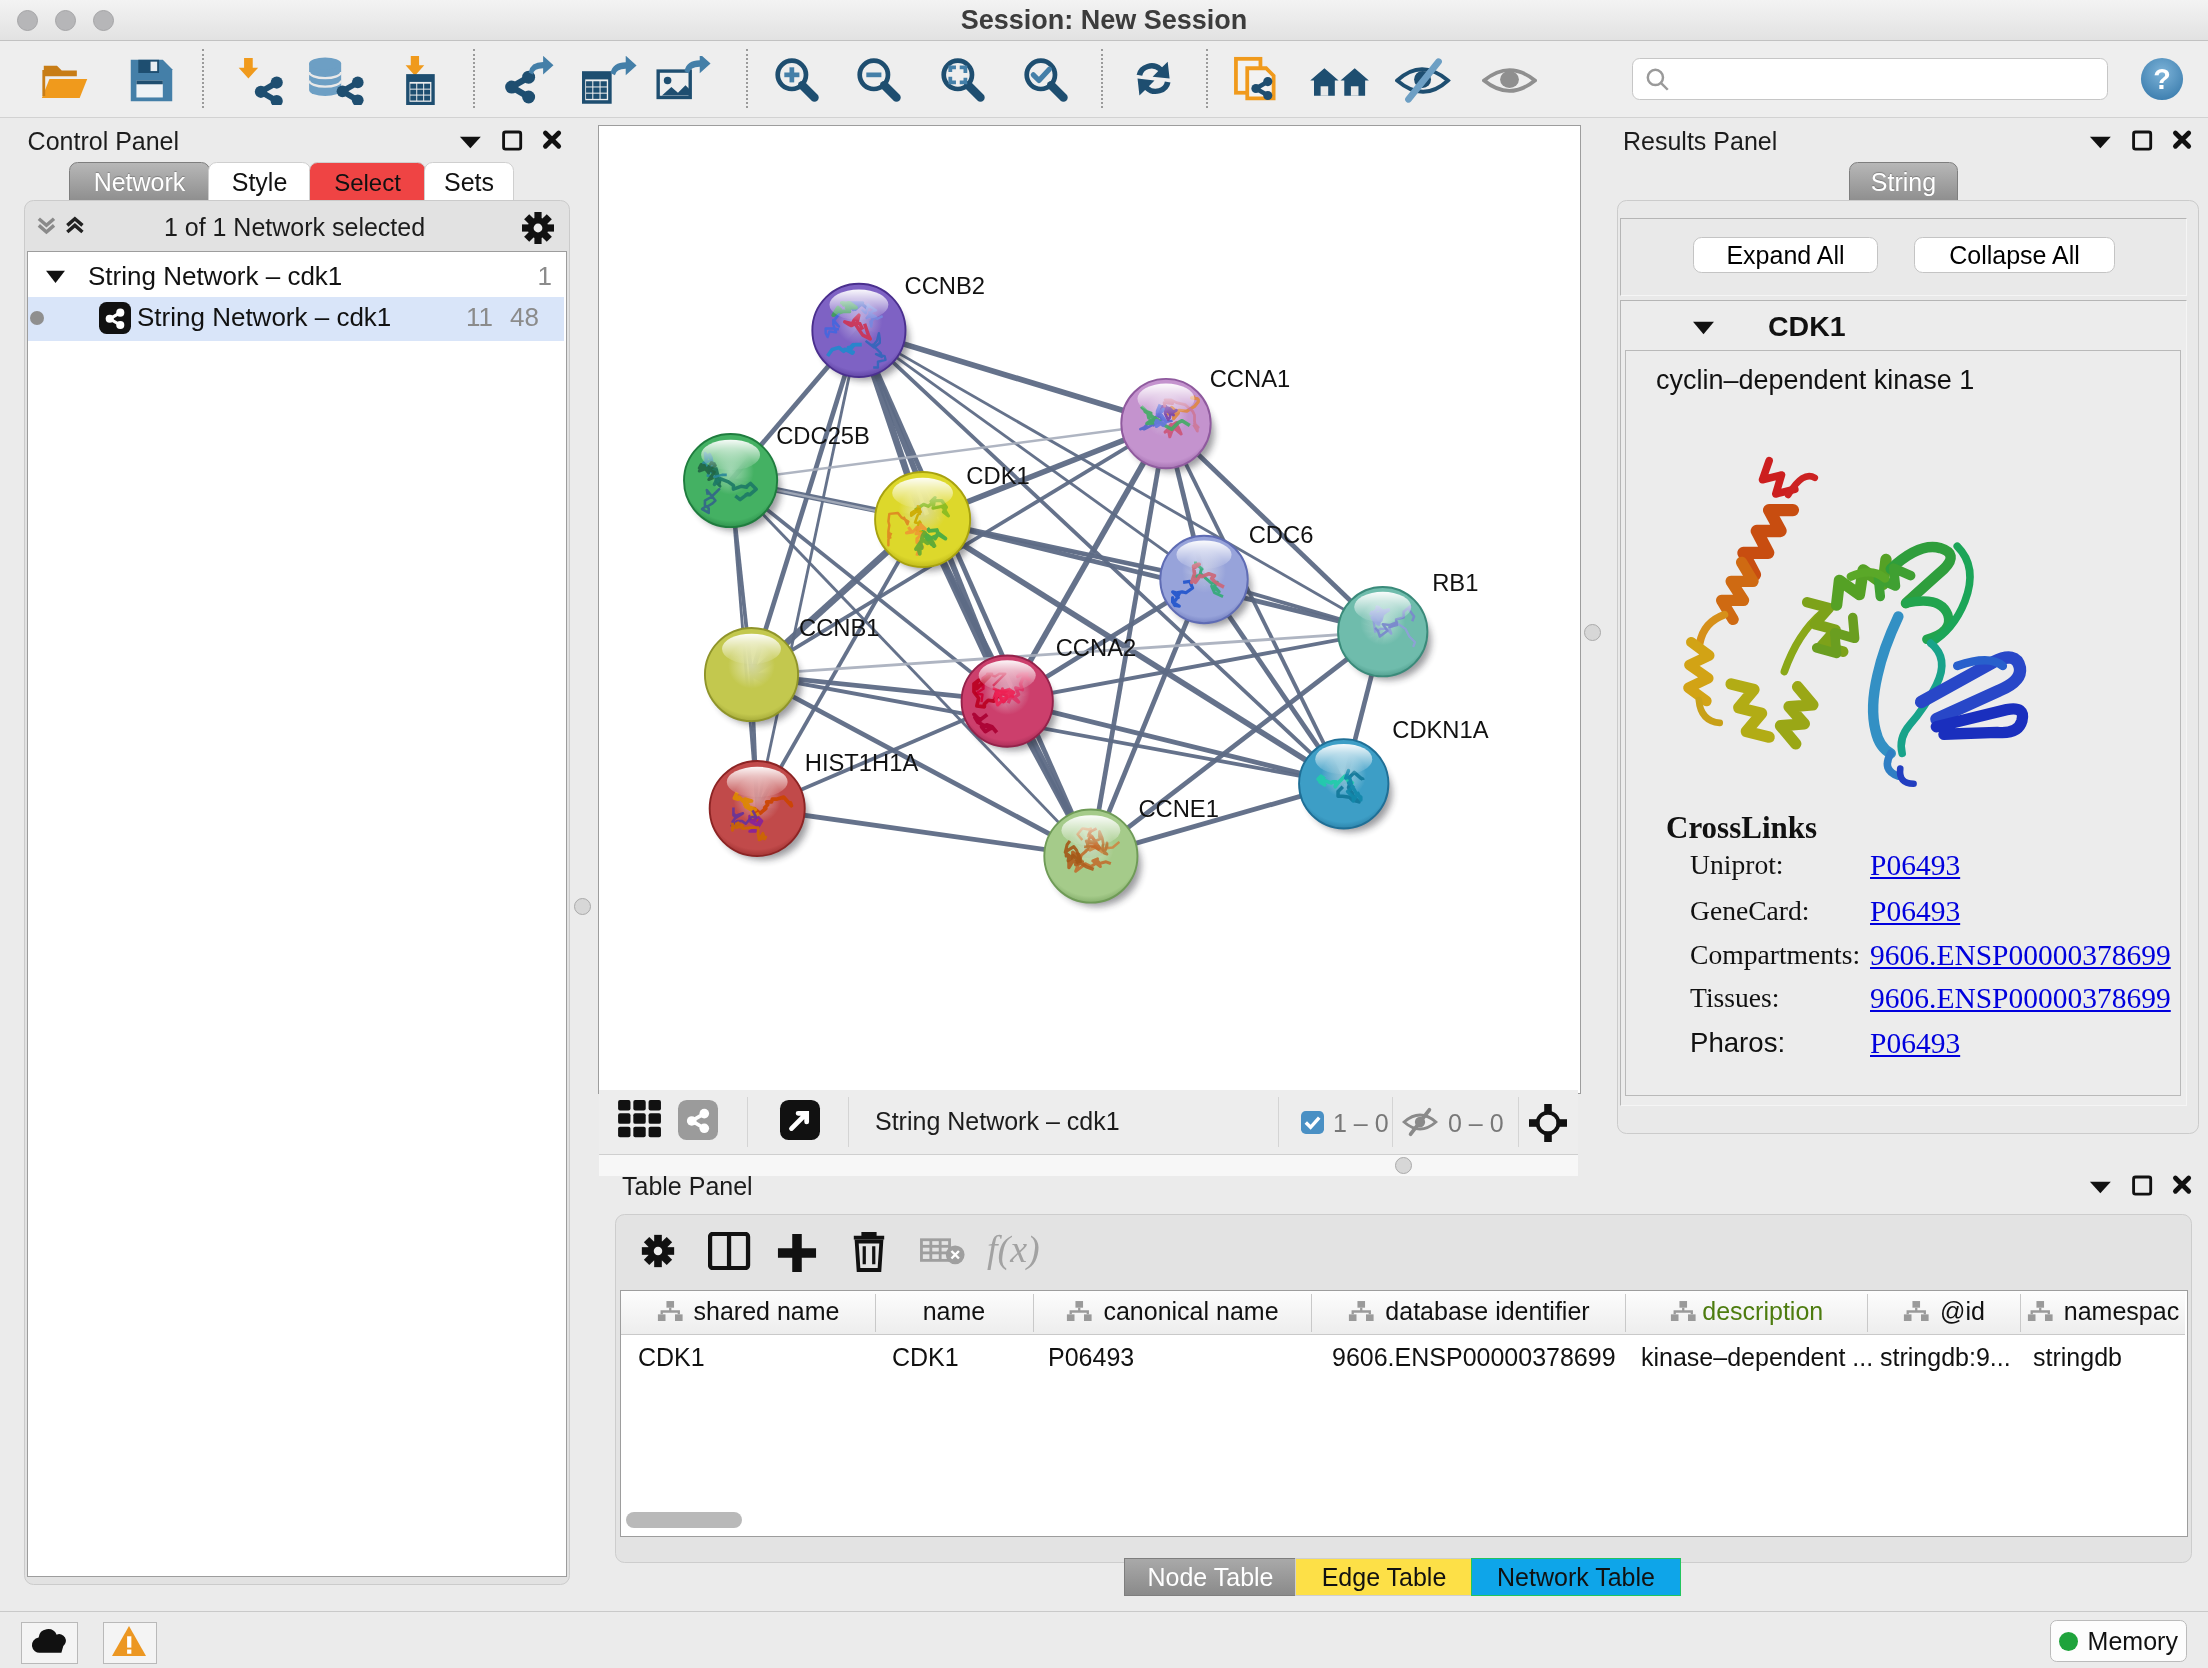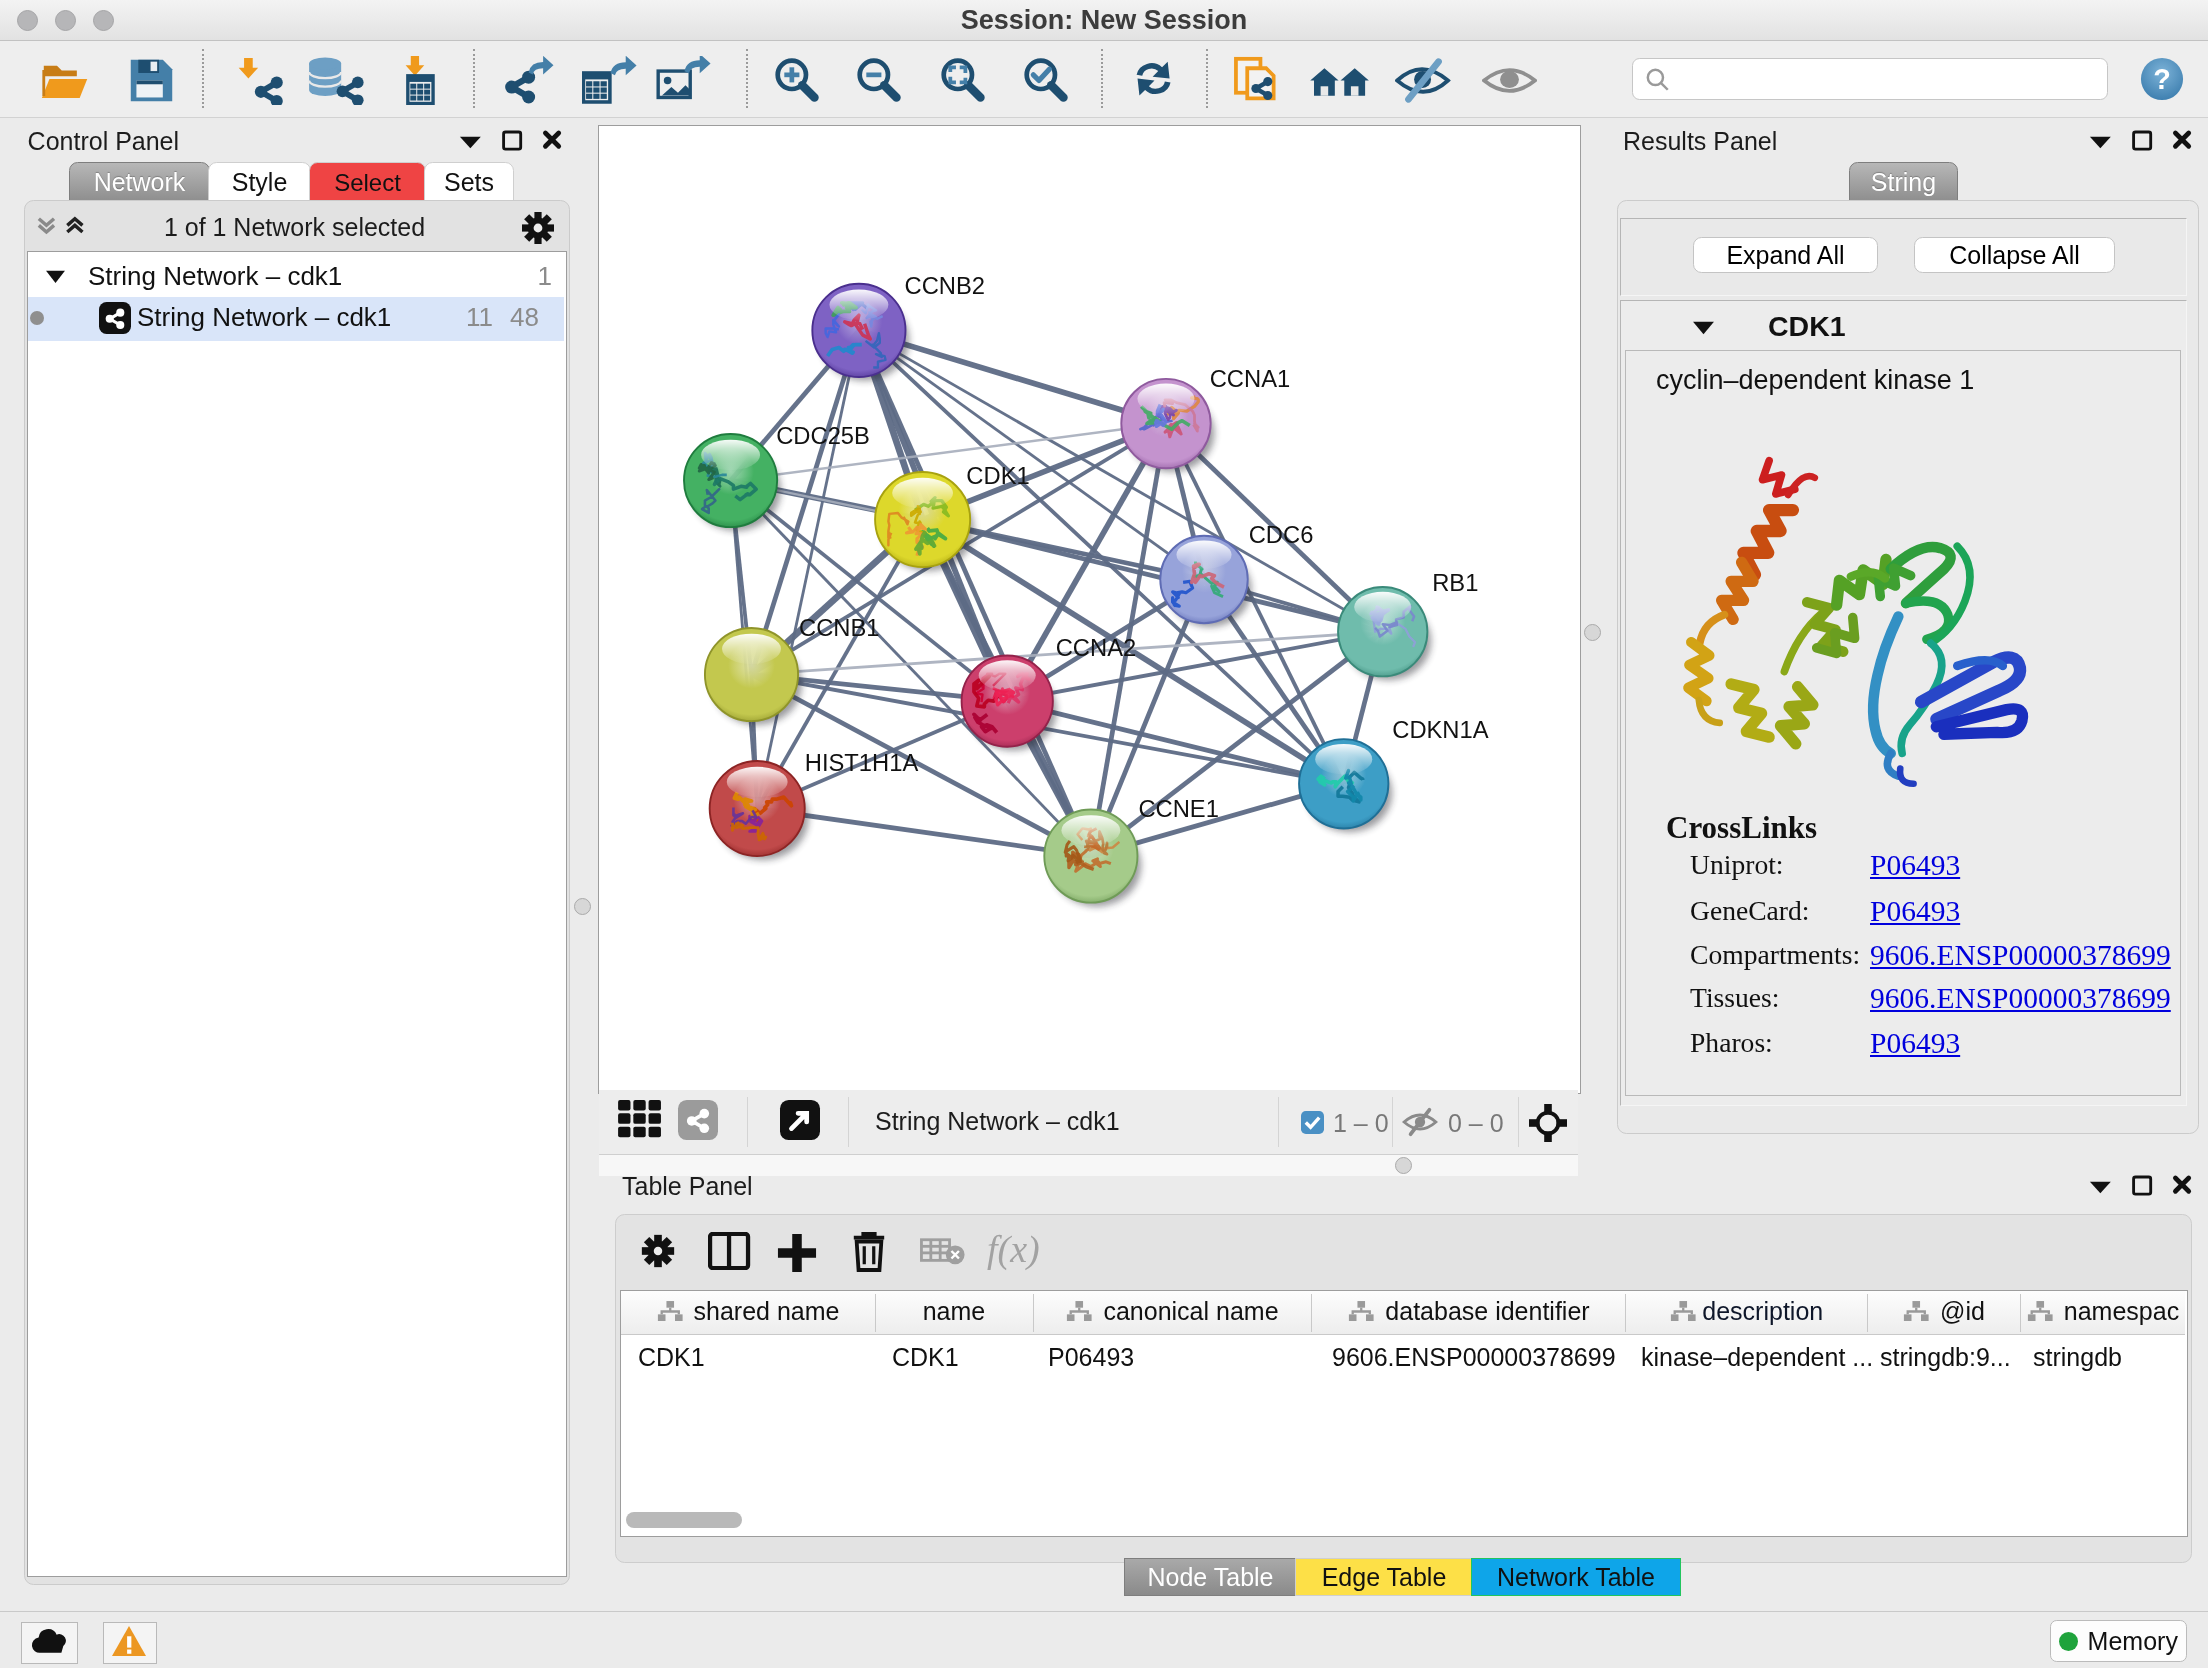--- a/index.html
+++ b/index.html
@@ -613,21 +613,21 @@
   </svg>
 <div class="abs" style="left:1666px;top:810px;font-family:'Liberation Serif',serif;font-size:31px;font-weight:bold;color:#111">CrossLinks</div>
 <div class="abs" style="left:1690px;top:849px;font-family:'Liberation Serif',serif;font-size:27.6px;color:#111">Uniprot:</div>
 <div class="abs" style="left:1870px;top:849px;font-family:'Liberation Serif',serif;font-size:29.5px;color:#0000dd;text-decoration:underline">P06493</div>
 <div class="abs" style="left:1690px;top:895px;font-family:'Liberation Serif',serif;font-size:27.6px;color:#111">GeneCard:</div>
 <div class="abs" style="left:1870px;top:895px;font-family:'Liberation Serif',serif;font-size:29.5px;color:#0000dd;text-decoration:underline">P06493</div>
 <div class="abs" style="left:1690px;top:939px;font-family:Liberation Serif, serif;font-size:27.6px;color:#111">Compartments:</div>
 <div class="abs" style="left:1870px;top:939px;font-family:'Liberation Serif',serif;font-size:29.5px;color:#0000dd;text-decoration:underline">9606.ENSP00000378699</div>
 <div class="abs" style="left:1690px;top:982px;font-family:'Liberation Serif',serif;font-size:27.6px;color:#111">Tissues:</div>
 <div class="abs" style="left:1870px;top:982px;font-family:'Liberation Serif',serif;font-size:29.5px;color:#0000dd;text-decoration:underline">9606.ENSP00000378699</div>
-<div class="abs" style="left:1690px;top:1027px;font-family:Liberation Serif, serif;font-size:27.6px;color:#111">Pharos:</div>
+<div class="abs" style="left:1690px;top:1027px;font-family:Liberation Sans, sans-serif;font-size:27.6px;color:#111">Pharos:</div>
 <div class="abs" style="left:1870px;top:1027px;font-family:'Liberation Serif',serif;font-size:29.5px;color:#0000dd;text-decoration:underline">P06493</div>
 <div class="abs hdr" style="left:622px;top:1172px">Table Panel</div>
 <svg style="position:absolute;left:2088px;top:1174px" width="114" height="25" viewBox="0 0 120 26">
     <path d="M2,8 l22,0 -11,12 z" fill="#111"></path>
     <rect x="48" y="3" width="18" height="18" fill="none" stroke="#111" stroke-width="3" rx="2"></rect>
     <path d="M92,4 l14,14 M106,4 l-14,14" stroke="#111" stroke-width="5" stroke-linecap="round"></path>
   </svg>
 <div class="abs" style="left:615px;top:1214px;width:1575px;height:347px;background:#e3e3e3;border:1px solid #cdcdcd;border-radius:9.5px"></div>
 <svg class="abs" style="left:641px;top:1234px" width="34" height="34" viewBox="0 0 40 40">
     <rect x="-4.5" y="-19.0" width="9" height="9" transform="translate(20,20) rotate(0)" fill="#111"></rect>
@@ -700,21 +700,21 @@
       <g fill="#9a9a9a">
         <rect x="11" y="2" width="8" height="7"></rect>
         <rect x="2" y="16" width="8" height="7"></rect>
         <rect x="20" y="16" width="8" height="7"></rect>
         <path d="M15,9 v4 M6,16 v-3 h18 v3" stroke="#9a9a9a" stroke-width="2.4" fill="none"></path>
       </g>
     </svg>
     <span>database identifier</span>
   </div>
 <div class="abs" style="left:1625px;top:1294px;height:38px;border-left:1px solid #c9c9c9"></div>
-<div class="abs" style="left:1625px;top:1297px;width:242px;display:flex;align-items:center;justify-content:center;gap:5px;font-size:25px;color:#0f172a">
+<div class="abs" style="left:1625px;top:1297px;width:242px;display:flex;align-items:center;justify-content:center;gap:5px;font-size:25px;color:#4d7c0f">
     <svg width="28.5" height="25" viewBox="0 0 30 26">
       <g fill="#9a9a9a">
         <rect x="11" y="2" width="8" height="7"></rect>
         <rect x="2" y="16" width="8" height="7"></rect>
         <rect x="20" y="16" width="8" height="7"></rect>
         <path d="M15,9 v4 M6,16 v-3 h18 v3" stroke="#9a9a9a" stroke-width="2.4" fill="none"></path>
       </g>
     </svg>
     <span>description</span>
   </div>

